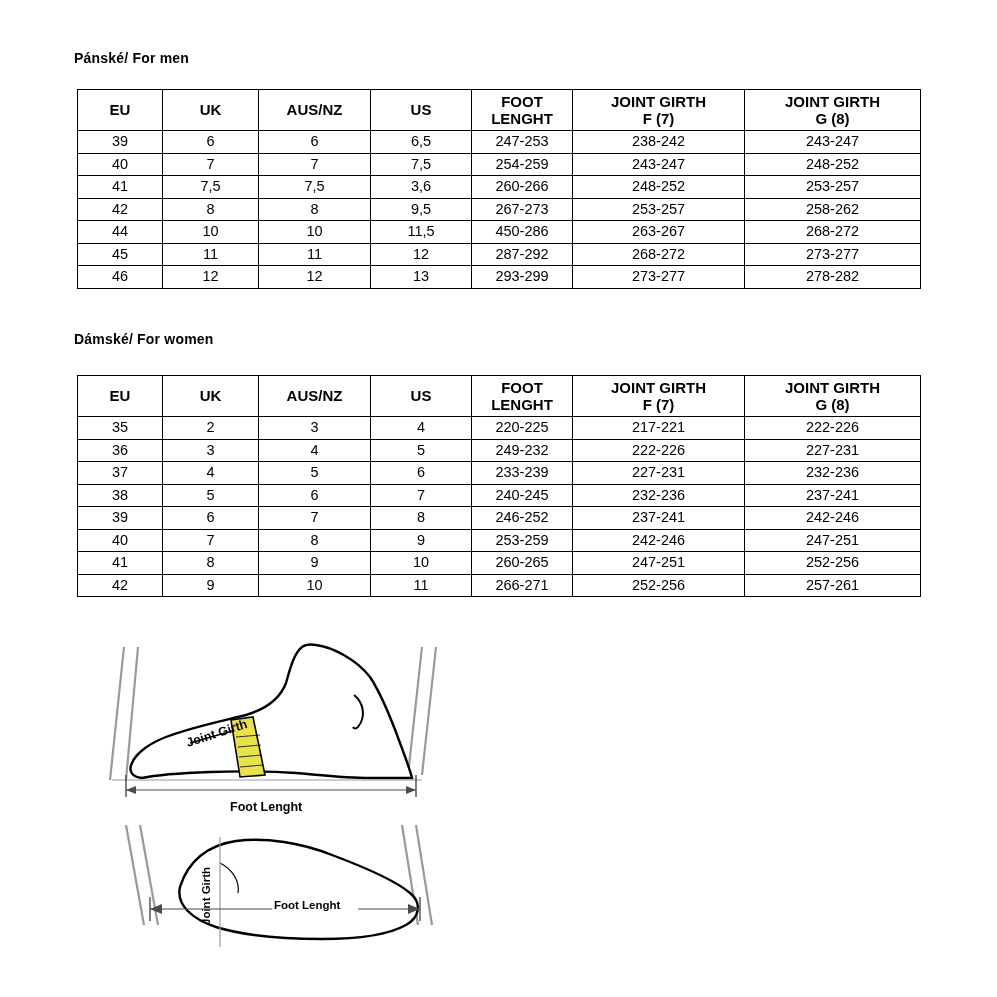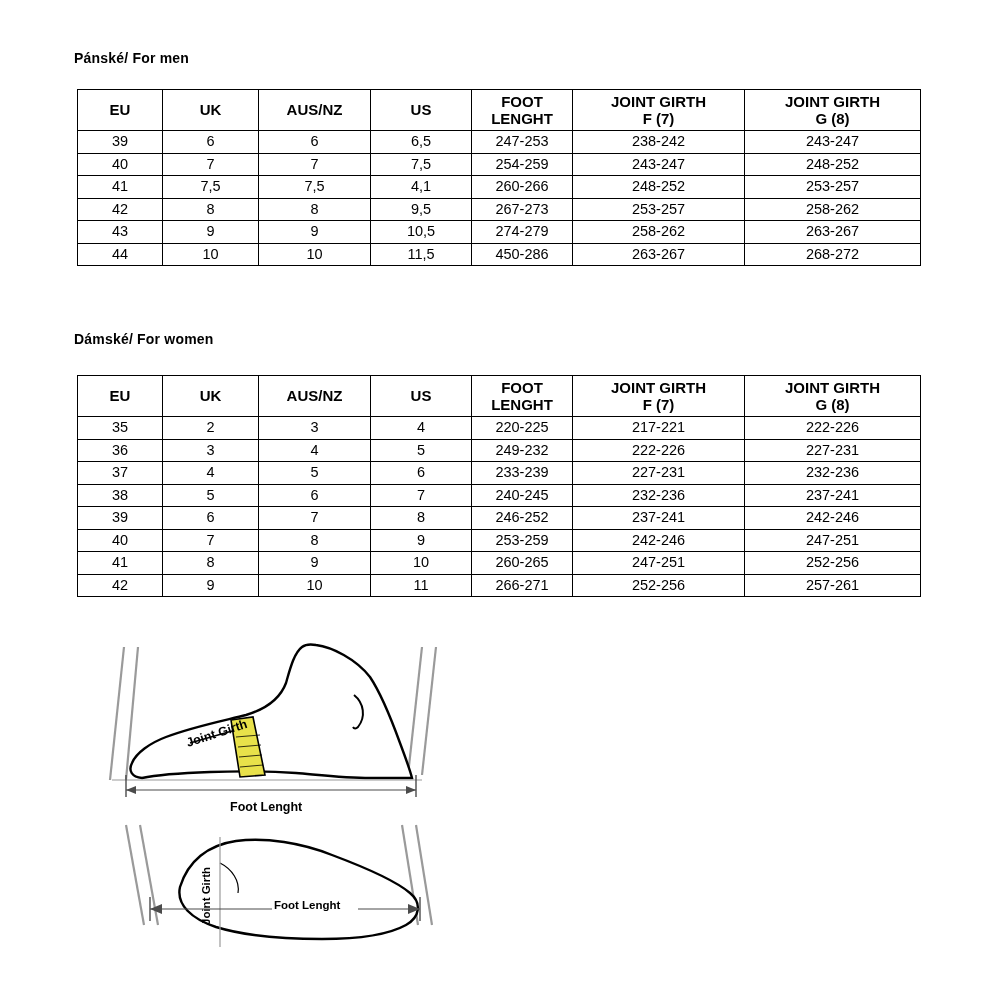--- a/index.html
+++ b/index.html
@@ -139,51 +139,60 @@
         <td>7</td>
         <td>7,5</td>
         <td>254-259</td>
         <td>243-247</td>
         <td>248-252</td>
       </tr>
       <tr>
         <td>41</td>
         <td>7,5</td>
         <td>7,5</td>
-        <td>4,1</td>
+        <td>3,6</td>
         <td>260-266</td>
         <td>248-252</td>
         <td>253-257</td>
       </tr>
       <tr>
         <td>42</td>
         <td>8</td>
         <td>8</td>
         <td>9,5</td>
         <td>267-273</td>
         <td>253-257</td>
         <td>258-262</td>
-      </tr>
-      <tr>
-        <td>43</td>
-        <td>9</td>
-        <td>9</td>
-        <td>10,5</td>
-        <td>274-279</td>
-        <td>258-262</td>
-        <td>263-267</td>
       </tr>
       <tr>
         <td>44</td>
         <td>10</td>
         <td>10</td>
         <td>11,5</td>
         <td>450-286</td>
         <td>263-267</td>
         <td>268-272</td>
+      </tr>
+      <tr>
+        <td>45</td>
+        <td>11</td>
+        <td>11</td>
+        <td>12</td>
+        <td>287-292</td>
+        <td>268-272</td>
+        <td>273-277</td>
+      </tr>
+      <tr>
+        <td>46</td>
+        <td>12</td>
+        <td>12</td>
+        <td>13</td>
+        <td>293-299</td>
+        <td>273-277</td>
+        <td>278-282</td>
       </tr>
     </tbody>
   </table>
 
   <div class="section-title" id="title-women">Dámské/ For women</div>
 
   <table class="sizes" id="table-women">
     <colgroup>
       <col class="c-eu">
         <col class="c-uk">

